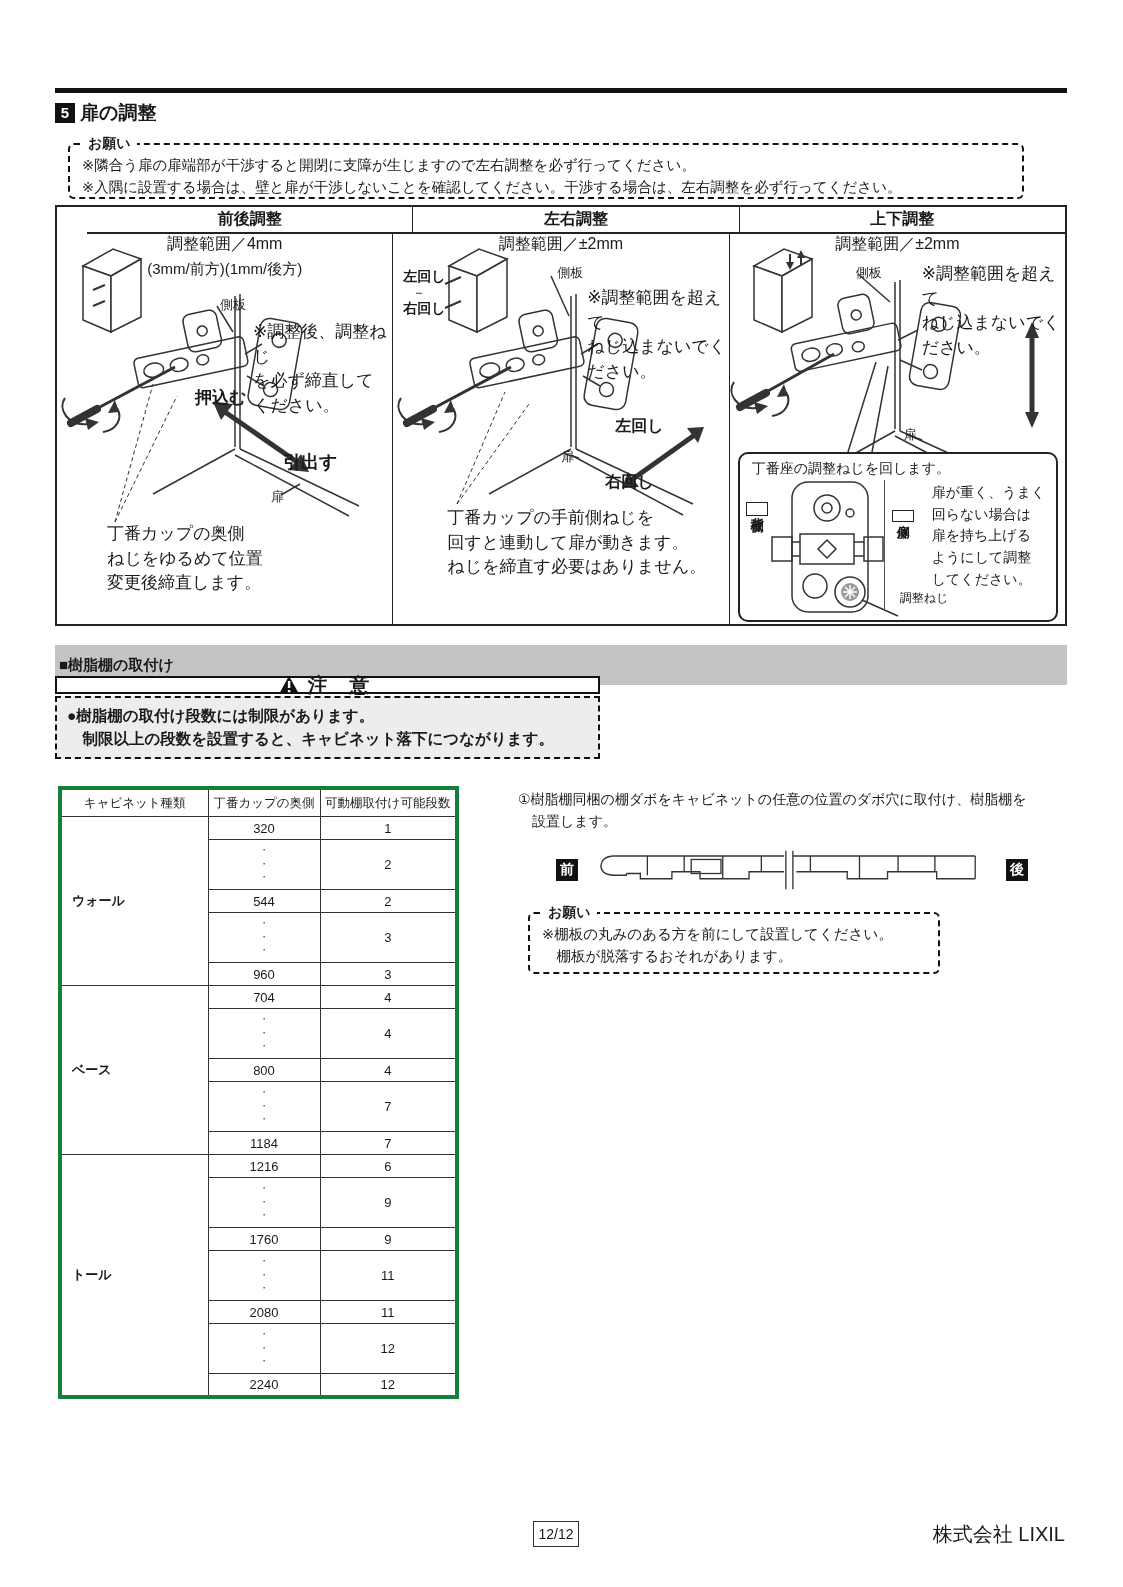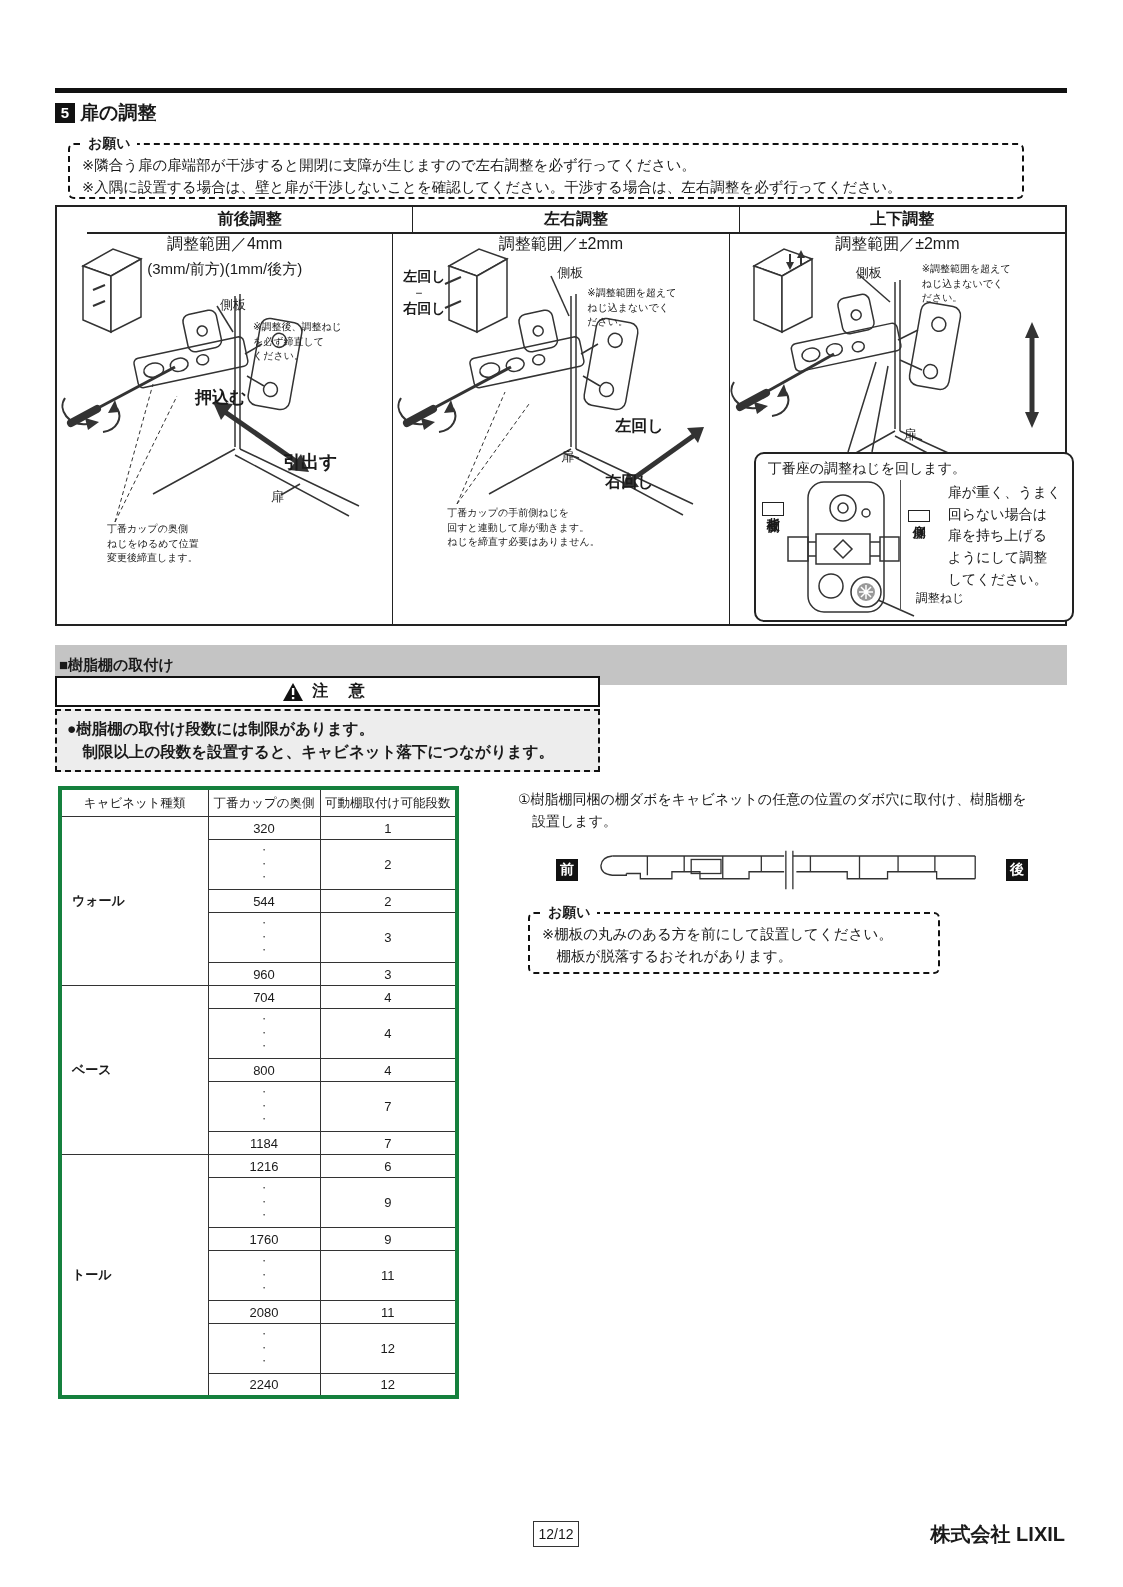--- a/index.html
+++ b/index.html
@@ -26,51 +26,51 @@
   .panel-head{display:flex;height:25px;border-bottom:2px solid #222;margin-left:30px;}
   .panel-head>div{flex:1;display:flex;align-items:center;justify-content:center;
     font-weight:bold;font-size:16px;border-right:1.5px solid #222;}
   .panel-head>div:last-child{border-right:none;}
   .panel-body{display:flex;height:392px;}
   .panel-col{flex:1;position:relative;border-right:1.5px solid #222;}
   .panel-col:last-child{border-right:none;}
   .range-title{width:100%;text-align:center;font-size:16px;top:0;left:0;}
   .range-sub{width:100%;text-align:center;font-size:15px;top:26px;left:0;}
   .small-lbl{font-size:13px;}
-  .note13{font-size:10px;line-height:1.45;}
+  .note13{font-size:17px;line-height:1.45;}
   .bold-big{font-weight:bold;font-size:17px;}
   .scene{left:0;top:0;width:337px;height:392px;}
   
-  .adj-box{border:2px solid #222;border-radius:10px;background:#fff;box-sizing:border-box;margin-left:16px;}
+  .adj-box{border:2px solid #222;border-radius:10px;background:#fff;box-sizing:border-box;}
   .vert-lbl{writing-mode:vertical-rl;text-orientation:upright;border:1.5px solid #222;
     font-size:13px;font-weight:bold;padding:3px 1px;letter-spacing:2px;background:#fff;}
   
   .gray-bar{left:55px;top:645px;width:1012px;height:40px;display:flex;align-items:center;
     padding-left:4px;box-sizing:border-box;font-weight:bold;font-size:15px;}
   .caution{left:55px;top:676px;width:545px;}
-  .caution-head{border:2.5px solid #111;height:31px;display:flex;align-items:center;
-    justify-content:center;gap:8px;font-weight:bold;font-size:16px;letter-spacing:8px;background:#fff;box-sizing:border-box;}
+  .caution-head{border:2.5px solid #111;height:18px;display:flex;align-items:center;
+    justify-content:center;gap:8px;font-weight:bold;font-size:20px;letter-spacing:8px;background:#fff;box-sizing:border-box;}
   .caution-body{margin-top:2px;border:2px dashed #111;padding:6px 10px;font-size:15.5px;
     font-weight:bold;line-height:1.5;}
   
   .shelf-table{border-collapse:collapse;table-layout:fixed;font-size:13px;border:4px solid #15803d;}
   .shelf-table th{border:1px solid #333;height:26px;font-weight:normal;font-size:12.5px;padding:0 2px;}
   .shelf-table td{border:1px solid #333;text-align:center;vertical-align:middle;}
   .shelf-table .type-cell{text-align:left;padding-left:10px;font-size:13px;font-weight:bold;}
   .val-row{height:23px;}
   .dots-row{height:50px;}
   .dots-cell{font-size:9px;line-height:1.5;white-space:pre-line;}
   
   .step-text{font-size:14px;line-height:1.6;}
   .fb-tag{width:22px;height:22px;background:#111;color:#fff;font-weight:bold;font-size:14px;
     display:flex;align-items:center;justify-content:center;}
   
   .page-box{border:1.5px solid #333;width:44px;height:24px;display:flex;align-items:center;
     justify-content:center;font-size:14px;}
-  .company{font-weight:bold;font-size:20px;}
+  .company{font-weight:normal;font-size:20px;}
   svg{display:block;}
 </style>
 </head>
 <body>
 
 <div class="sheet">
 
   <div class="abs top-rule"></div>
   <div class="abs sec-head">
     <span class="sec-num">5</span>

